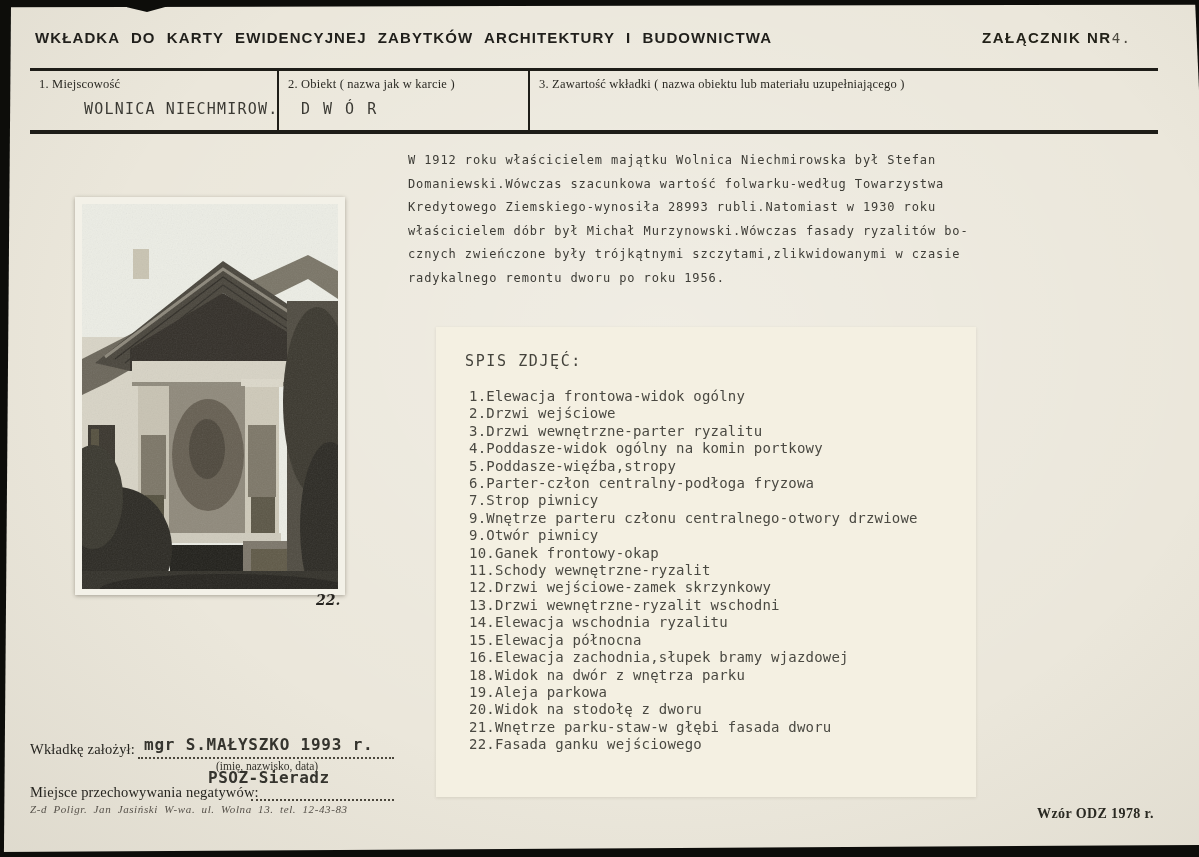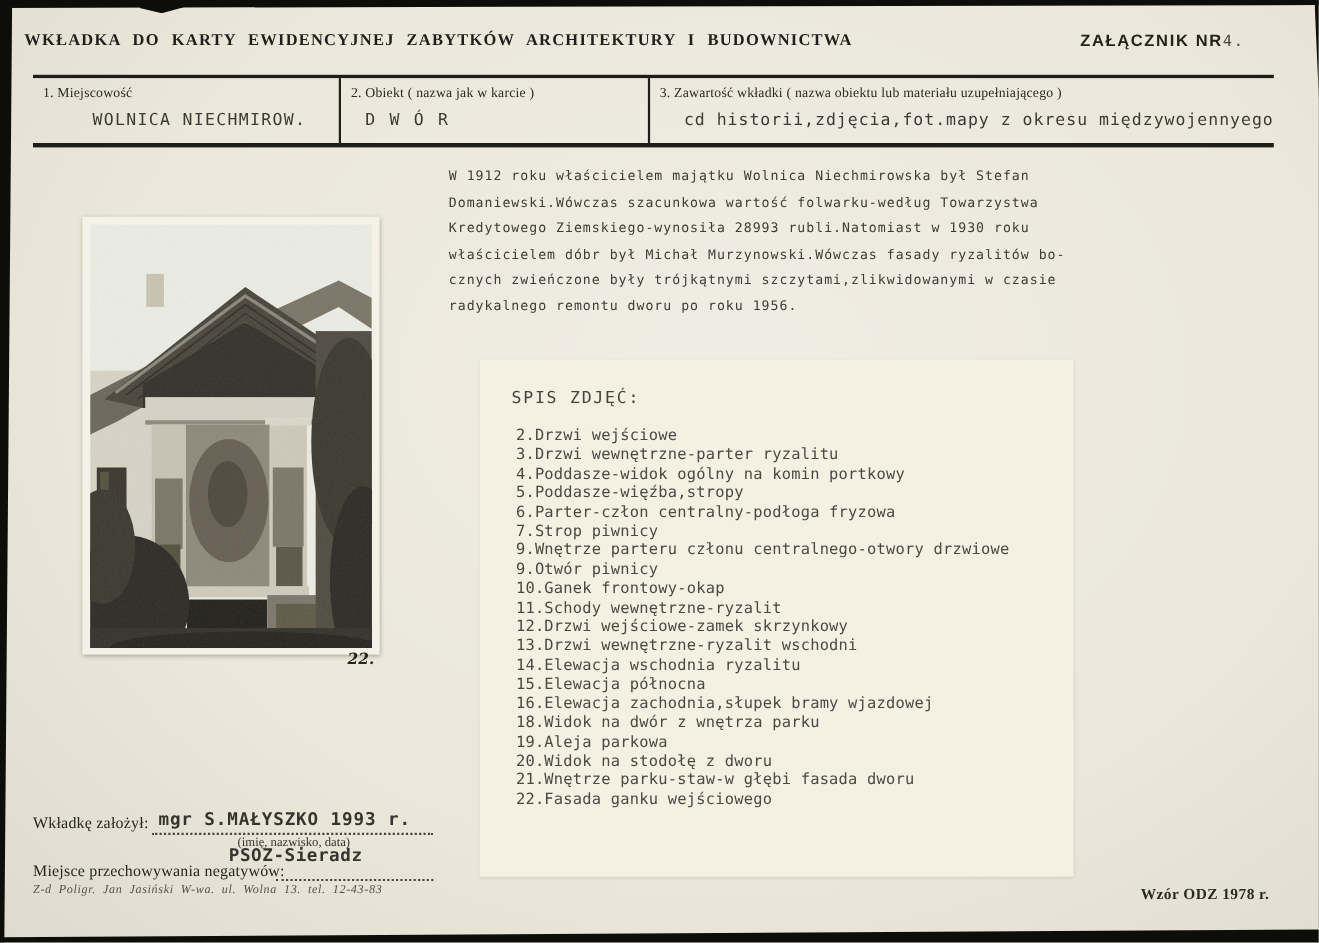--- a/index.html
+++ b/index.html
@@ -10,29 +10,29 @@
     pointer-events:none;}
   
   .edge{position:absolute;background:#0d0d0a;z-index:50;}
   .edge-top{left:0;top:0;width:100%;height:8px;clip-path:polygon(0 0,100% 0,100% 58%,0 90%);}
   .edge-notch{left:127px;top:0;width:40px;height:12px;clip-path:polygon(0 0,100% 0,100% 55%,50% 100%,0 60%);}
   .edge-left{left:0;top:0;width:13px;height:100%;clip-path:polygon(0 0,85% 0,30% 100%,0 100%);}
   .edge-bottom{left:0;bottom:0;width:100%;height:14px;clip-path:polygon(0 64%,100% 14%,100% 100%,0 100%);}
   .edge-right{right:0;top:0;width:5px;height:90px;clip-path:polygon(20% 0,100% 0,100% 100%);}
 
   
-  .hdr-title{position:absolute;left:22px;top:29px;font-family:Liberation Serif, serif;
+  .hdr-title{position:absolute;left:35px;top:29px;font-family:Liberation Sans, sans-serif;
     font-weight:bold;font-size:15px;letter-spacing:1.1px;word-spacing:6px;color:#201f1b;}
   .annex{position:absolute;left:982px;top:29px;font-family:"Liberation Sans",sans-serif;
     font-weight:bold;font-size:15px;letter-spacing:1.5px;color:#232219;white-space:nowrap;}
   .annex .annex-no{font-family:"DejaVu Sans Mono",monospace;font-weight:normal;font-size:14px;color:#4d4a40;}
 
   
   .form-table{position:absolute;left:30px;top:68px;width:1128px;height:59px;
-    border-top:3px solid #1e1d18;border-bottom:4px solid #1e1d18;display:flex;gap:31px;}
+    border-top:3px solid #1e1d18;border-bottom:4px solid #1e1d18;display:flex;}
   .cell{position:relative;height:100%;box-sizing:border-box;}
   .cell+.cell{border-left:2px solid #1e1d18;}
   .c1{width:247px;} .c2{width:251px;} .c3{flex:1;}
   .cell-label{font-size:12.5px;color:#2a2923;margin:6px 0 0 9px;letter-spacing:0.2px;white-space:nowrap;}
   .cell-value{font-family:"DejaVu Sans Mono",monospace;font-size:15px;color:#3b3a34;
     letter-spacing:1.5px;margin-top:8px;white-space:nowrap;}
   .c1 .cell-value{margin-left:54px;letter-spacing:1.2px;}
   .c2 .cell-value{margin-left:22px;letter-spacing:2px;}
   .c3 .cell-value{margin-left:31px;letter-spacing:0.9px;}
 
@@ -93,21 +93,20 @@
     <div class="cell c1">
       <div class="cell-label">1. Miejscowość</div>
       <div class="cell-value">WOLNICA NIECHMIROW.</div>
     </div>
     <div class="cell c2">
       <div class="cell-label">2. Obiekt ( nazwa jak w karcie )</div>
       <div class="cell-value">D W Ó R</div>
     </div>
     <div class="cell c3">
       <div class="cell-label">3. Zawartość wkładki ( nazwa obiektu lub materiału uzupełniającego )</div>
-      <div class="cell-value">cd historii,zdjęcia,fot.mapy z okresu międzywojennyego</div>
     </div>
   </div>
 
   <div class="history typed">W 1912 roku właścicielem majątku Wolnica Niechmirowska był Stefan
 Domaniewski.Wówczas szacunkowa wartość folwarku-według Towarzystwa
 Kredytowego Ziemskiego-wynosiła 28993 rubli.Natomiast w 1930 roku
 właścicielem dóbr był Michał Murzynowski.Wówczas fasady ryzalitów bo-
 cznych zwieńczone były trójkątnymi szczytami,zlikwidowanymi w czasie
 radykalnego remontu dworu po roku 1956.</div>
 
@@ -178,20 +177,21 @@
 
         <rect x="7" y="7" width="256" height="385" fill="#777" filter="url(#grain)" opacity="0.35"></rect>
       </g>
     </svg>
   </div>
   <div class="photo-caption">22.</div>
 
   <div class="spis-panel">
     <div class="spis-title">SPIS ZDJĘĆ:</div>
     <div class="spis-list">
+        <div>1.Elewacja frontowa-widok ogólny</div>
         <div>2.Drzwi wejściowe</div>
         <div>3.Drzwi wewnętrzne-parter ryzalitu</div>
         <div>4.Poddasze-widok ogólny na komin portkowy</div>
         <div>5.Poddasze-więźba,stropy</div>
         <div>6.Parter-człon centralny-podłoga fryzowa</div>
         <div>7.Strop piwnicy</div>
         <div>9.Wnętrze parteru członu centralnego-otwory drzwiowe</div>
         <div>9.Otwór piwnicy</div>
         <div>10.Ganek frontowy-okap</div>
         <div>11.Schody wewnętrzne-ryzalit</div>

